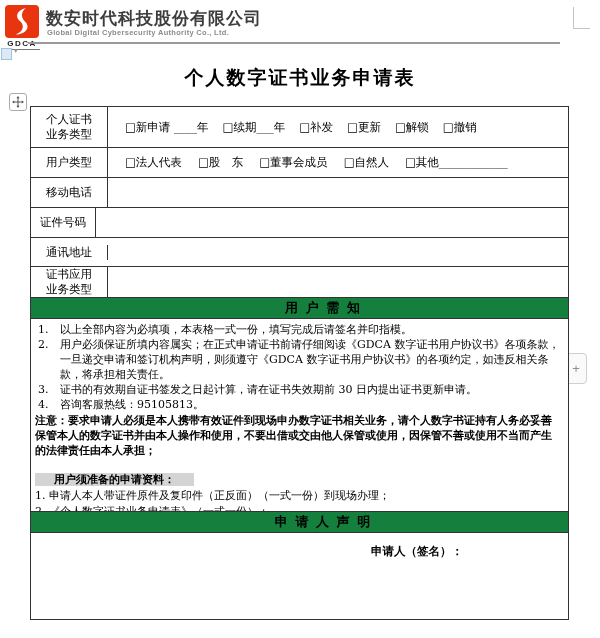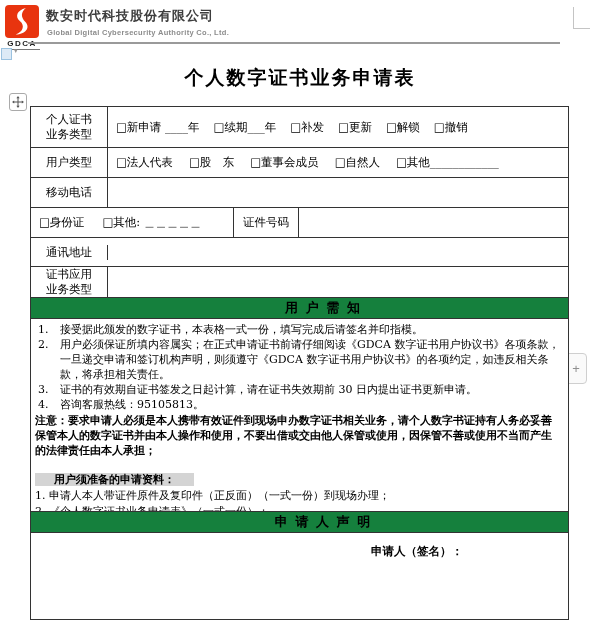--- a/index.html
+++ b/index.html
@@ -8,21 +8,21 @@
     font-family:"DejaVu Serif","Liberation Serif",serif;color:#000;
     -webkit-font-smoothing:antialiased;
   }
   
   .logo-box{position:absolute;left:5px;top:5px;width:34px;height:33px;border-radius:4px;background:#e8340f;}
   .logo-box svg{display:block;width:34px;height:33px;}
   .logo-gdca{position:absolute;left:4px;top:39px;width:36px;text-align:center;
     font-family:"Liberation Sans",sans-serif;font-weight:bold;font-size:8px;letter-spacing:1.5px;color:#222;
     border-bottom:1px solid #777;padding-bottom:1px;}
   .company-cn{position:absolute;left:46px;top:7px;font-family:Liberation Sans, sans-serif;
-    font-weight:bold;font-size:13px;letter-spacing:1px;color:#3d3d3d;}
+    font-weight:bold;font-size:17px;letter-spacing:1px;color:#3d3d3d;}
   .company-en{position:absolute;left:47px;top:28px;font-family:"Liberation Sans",sans-serif;
     font-weight:bold;font-size:7.5px;letter-spacing:0.3px;color:#8c8c8c;}
   .header-rule{position:absolute;left:28px;top:42px;width:532px;height:2px;background:#9a9a9a;}
   .corner-mark-v{position:absolute;left:573px;top:7px;width:1px;height:21px;background:#c4c4c4;}
   .corner-mark-h{position:absolute;left:573px;top:28px;width:17px;height:1px;background:#c4c4c4;}
   .paste-icon{position:absolute;left:1px;top:48px;width:9px;height:10px;border:1px solid #9bc2e0;background:#ddeaf6;}
   .paste-caret{position:absolute;left:14px;top:47px;font-size:7px;color:#999;font-family:"Liberation Sans",sans-serif;}
 
   
   .doc-title{position:absolute;left:0;top:65px;width:600px;text-align:center;
@@ -30,21 +30,21 @@
 
   
   .move-handle{position:absolute;left:9px;top:93px;width:16px;height:16px;border:1px solid #aaa;
     border-radius:3px;background:#fff;display:flex;align-items:center;justify-content:center;cursor:move;}
   .plus-btn{position:absolute;left:565px;top:353px;width:20px;height:29px;border:1px solid #cfcfcf;
     border-radius:4px;background:#fafafa;color:#8f8f8f;display:flex;align-items:center;justify-content:center;
     font-family:"Liberation Sans",sans-serif;font-size:13px;cursor:pointer;}
 
   
   .form-table{position:absolute;left:30px;top:106px;width:537px;border:1px solid #333;background:#fff;}
-  .t-row{display:flex;border-top:1px solid #333;align-items:stretch;}
+  .t-row{display:flex;border-top:1px solid #333;align-items:stretch;gap:9px;}
   .t-row:first-child{border-top:none;}
   .t-label{width:76px;flex:none;border-right:1px solid #333;display:flex;flex-direction:column;
     align-items:center;justify-content:center;font-size:11.5px;line-height:15px;text-align:center;}
   .t-content{flex:1;display:flex;align-items:center;padding-left:8px;font-size:11.5px;min-width:0;}
   .opt{white-space:nowrap;}
   .r1{height:40px;} .r1 .opt{margin-right:14px;}
   .r2{height:29px;} .r2 .opt{margin-right:16px;}
   .r3{height:29px;}
   .r4{height:29px;} .r4 .opt{margin-right:18px;}
   .r5{height:21px;}
@@ -131,24 +131,20 @@
       <span class="opt">□其他____________</span>
     </div>
   </div>
 
   <div class="t-row r3">
     <div class="t-label">移动电话</div>
     <div class="t-content"></div>
   </div>
 
   <div class="t-row r4">
-    <div class="id-opts">
-      <span class="opt">□身份证</span>
-      <span class="opt">□其他: ＿＿＿＿＿</span>
-    </div>
     <div class="id-num-label">证件号码</div>
     <div class="id-num-value"></div>
   </div>
 
 
   <div class="t-row r6">
     <div class="t-label">通讯地址</div>
     <div class="t-content"></div>
   </div>
 
@@ -158,21 +154,21 @@
       <span>业务类型</span>
     </div>
     <div class="t-content"></div>
   </div>
 
   <div class="t-row band">用 户 需 知</div>
 
   <div class="t-row notice-cell">
     <div class="n-item">
       <span class="n-num">1.</span>
-      <span class="n-text">接受据此颁发的数字证书，本表格一式一份，填写完成后请签名并印指模。</span>
+      <span class="n-text">以上全部内容为必填项，本表格一式一份，填写完成后请签名并印指模。</span>
     </div>
     <div class="n-item">
       <span class="n-num">2.</span>
       <span class="n-text">用户必须保证所填内容属实；在正式申请证书前请仔细阅读《GDCA 数字证书用户协议书》各项条款，一旦递交申请和签订机构声明，则须遵守《GDCA 数字证书用户协议书》的各项约定，如违反相关条款，将承担相关责任。</span>
     </div>
     <div class="n-item">
       <span class="n-num">3.</span>
       <span class="n-text">证书的有效期自证书签发之日起计算，请在证书失效期前 30 日内提出证书更新申请。</span>
     </div>
     <div class="n-item">

